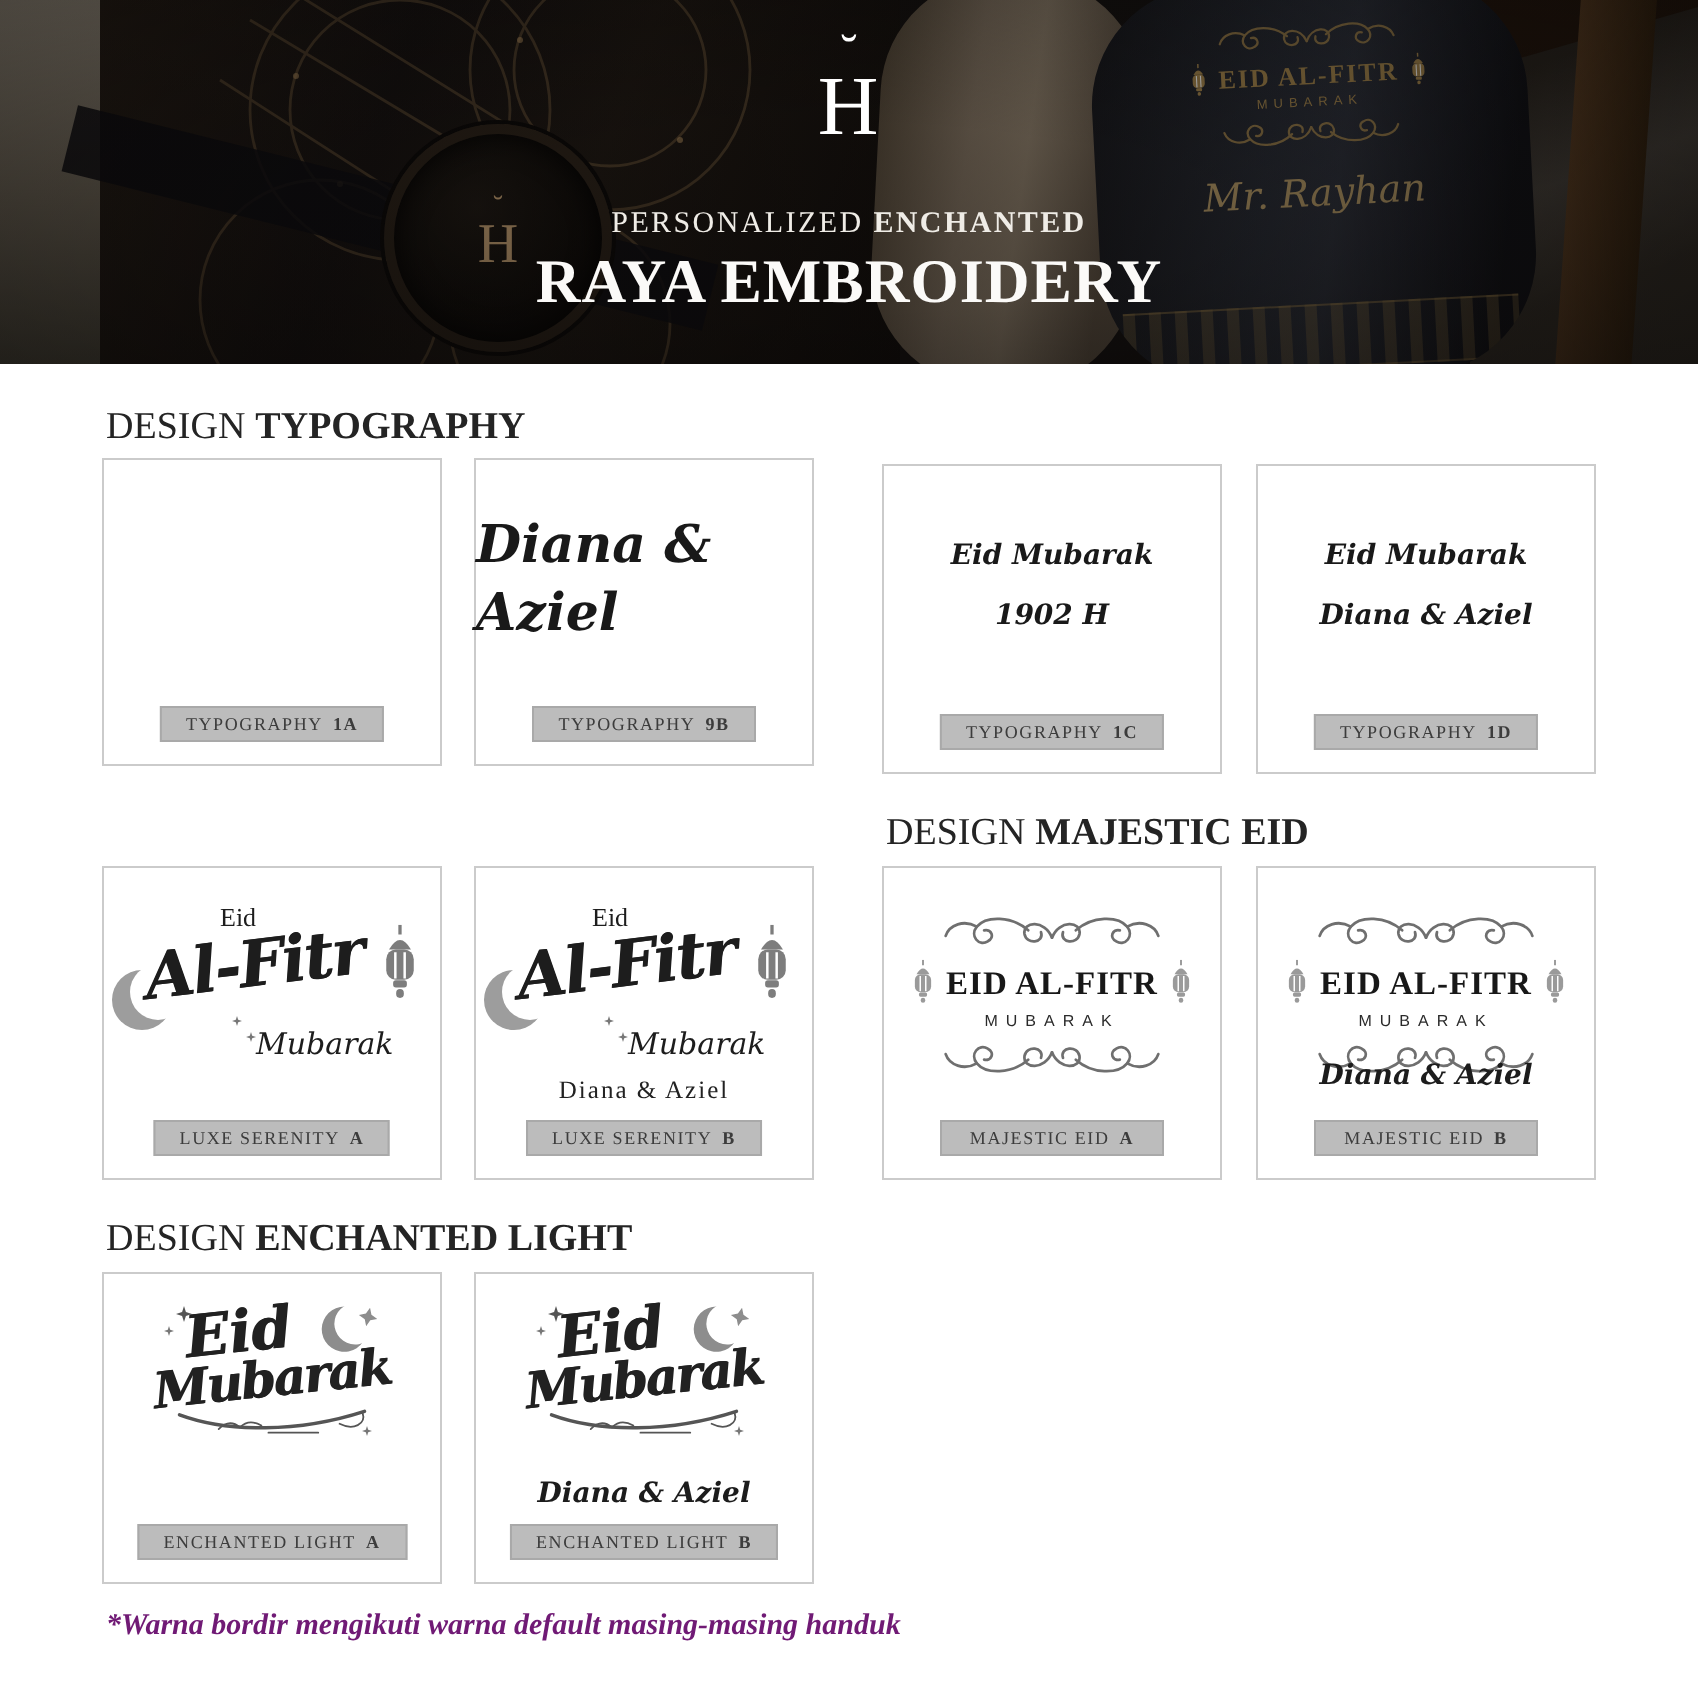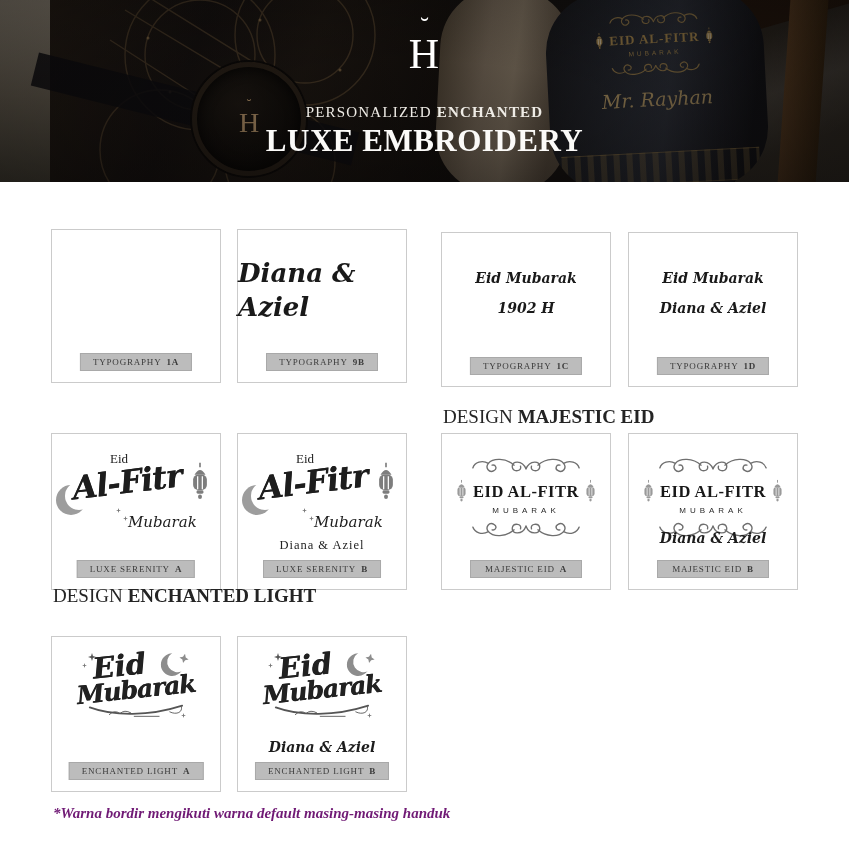--- a/index.html
+++ b/index.html
@@ -205,23 +205,26 @@
     </div>
     <div class="hero-shade"></div>
     <div class="logo">
       <span class="mark">˘</span>
       <span class="letter">H</span>
     </div>
     <div class="sub">
       <span>PERSONALIZED</span>
       <b>ENCHANTED</b>
     </div>
-    <div class="title">LUXE EMBROIDERY</div>
-  </div>
-
+    <div class="title">RAYA EMBROIDERY</div>
+  </div>
+
+  <div class="sec-h" style="left:53px;top:202px">
+    <span>DESIGN</span><b>TYPOGRAPHY</b>
+  </div>
 
   <div class="card" style="left:51px;top:229px;height:154px">
     <div class="tag"><span>TYPOGRAPHY</span><b>1A</b></div>
   </div>
 
   <div class="card" style="left:237px;top:229px;height:154px">
     <div class="t-lines">
       <span class="script t-one">Diana &amp; Aziel</span>
       <span class="script t-two"></span>
     </div>
@@ -324,21 +327,21 @@
       </div>
       <div class="maj-sub">MUBARAK</div>
       <svg class="fl" width="112" height="22" viewBox="0 0 120 24" style="transform:scaleY(-1);margin-top:2px">
           <use href="#flourish"></use>
         </svg>
     </div>
     <div class="script maj-name">Diana &amp; Aziel</div>
     <div class="tag"><span>MAJESTIC EID</span><b>B</b></div>
   </div>
 
-  <div class="sec-h" style="left:53px;top:584px">
+  <div class="sec-h" style="left:53px;top:608px">
     <span>DESIGN</span><b>ENCHANTED LIGHT</b>
   </div>
 
   <div class="card" style="left:51px;top:636px;height:156px">
     <div class="enc">
       <span class="spark" style="left:36px;top:2px"></span>
       <span class="spark sm" style="left:30px;top:12px"></span>
       <svg class="enc-cres" width="32" height="32" viewBox="0 0 34 34">
         <circle cx="15" cy="17" r="12" fill="#8d8d8d"></circle>
           <circle cx="20" cy="13" r="11" fill="#fff"></circle>

